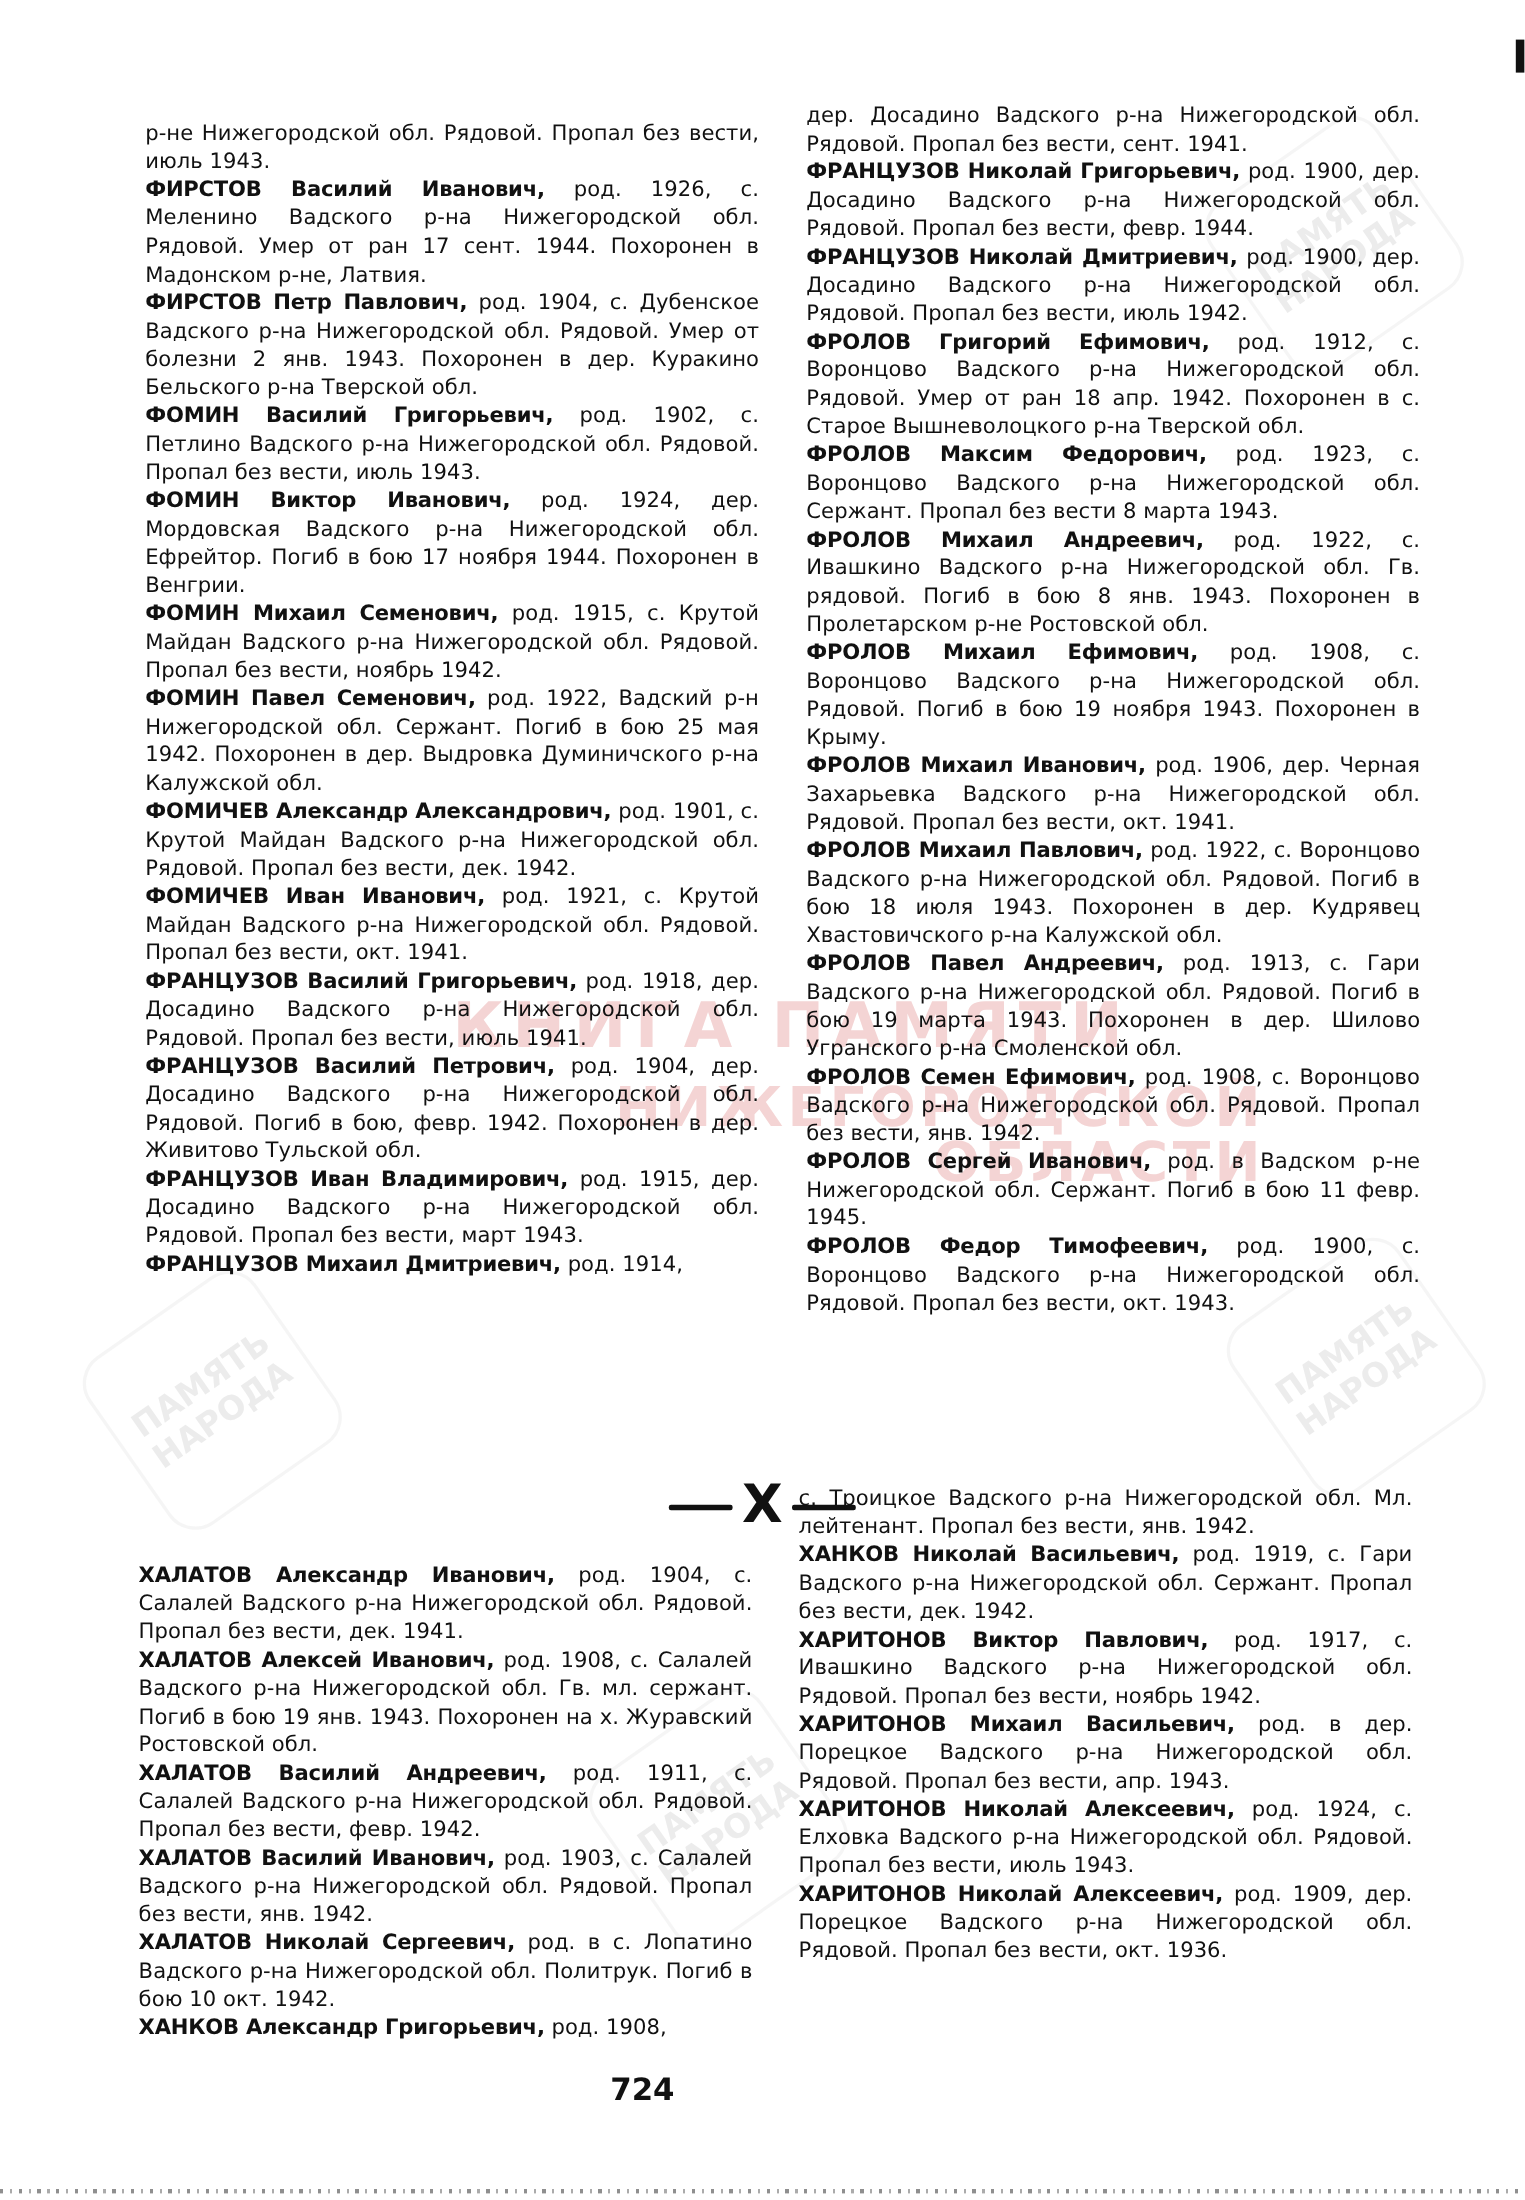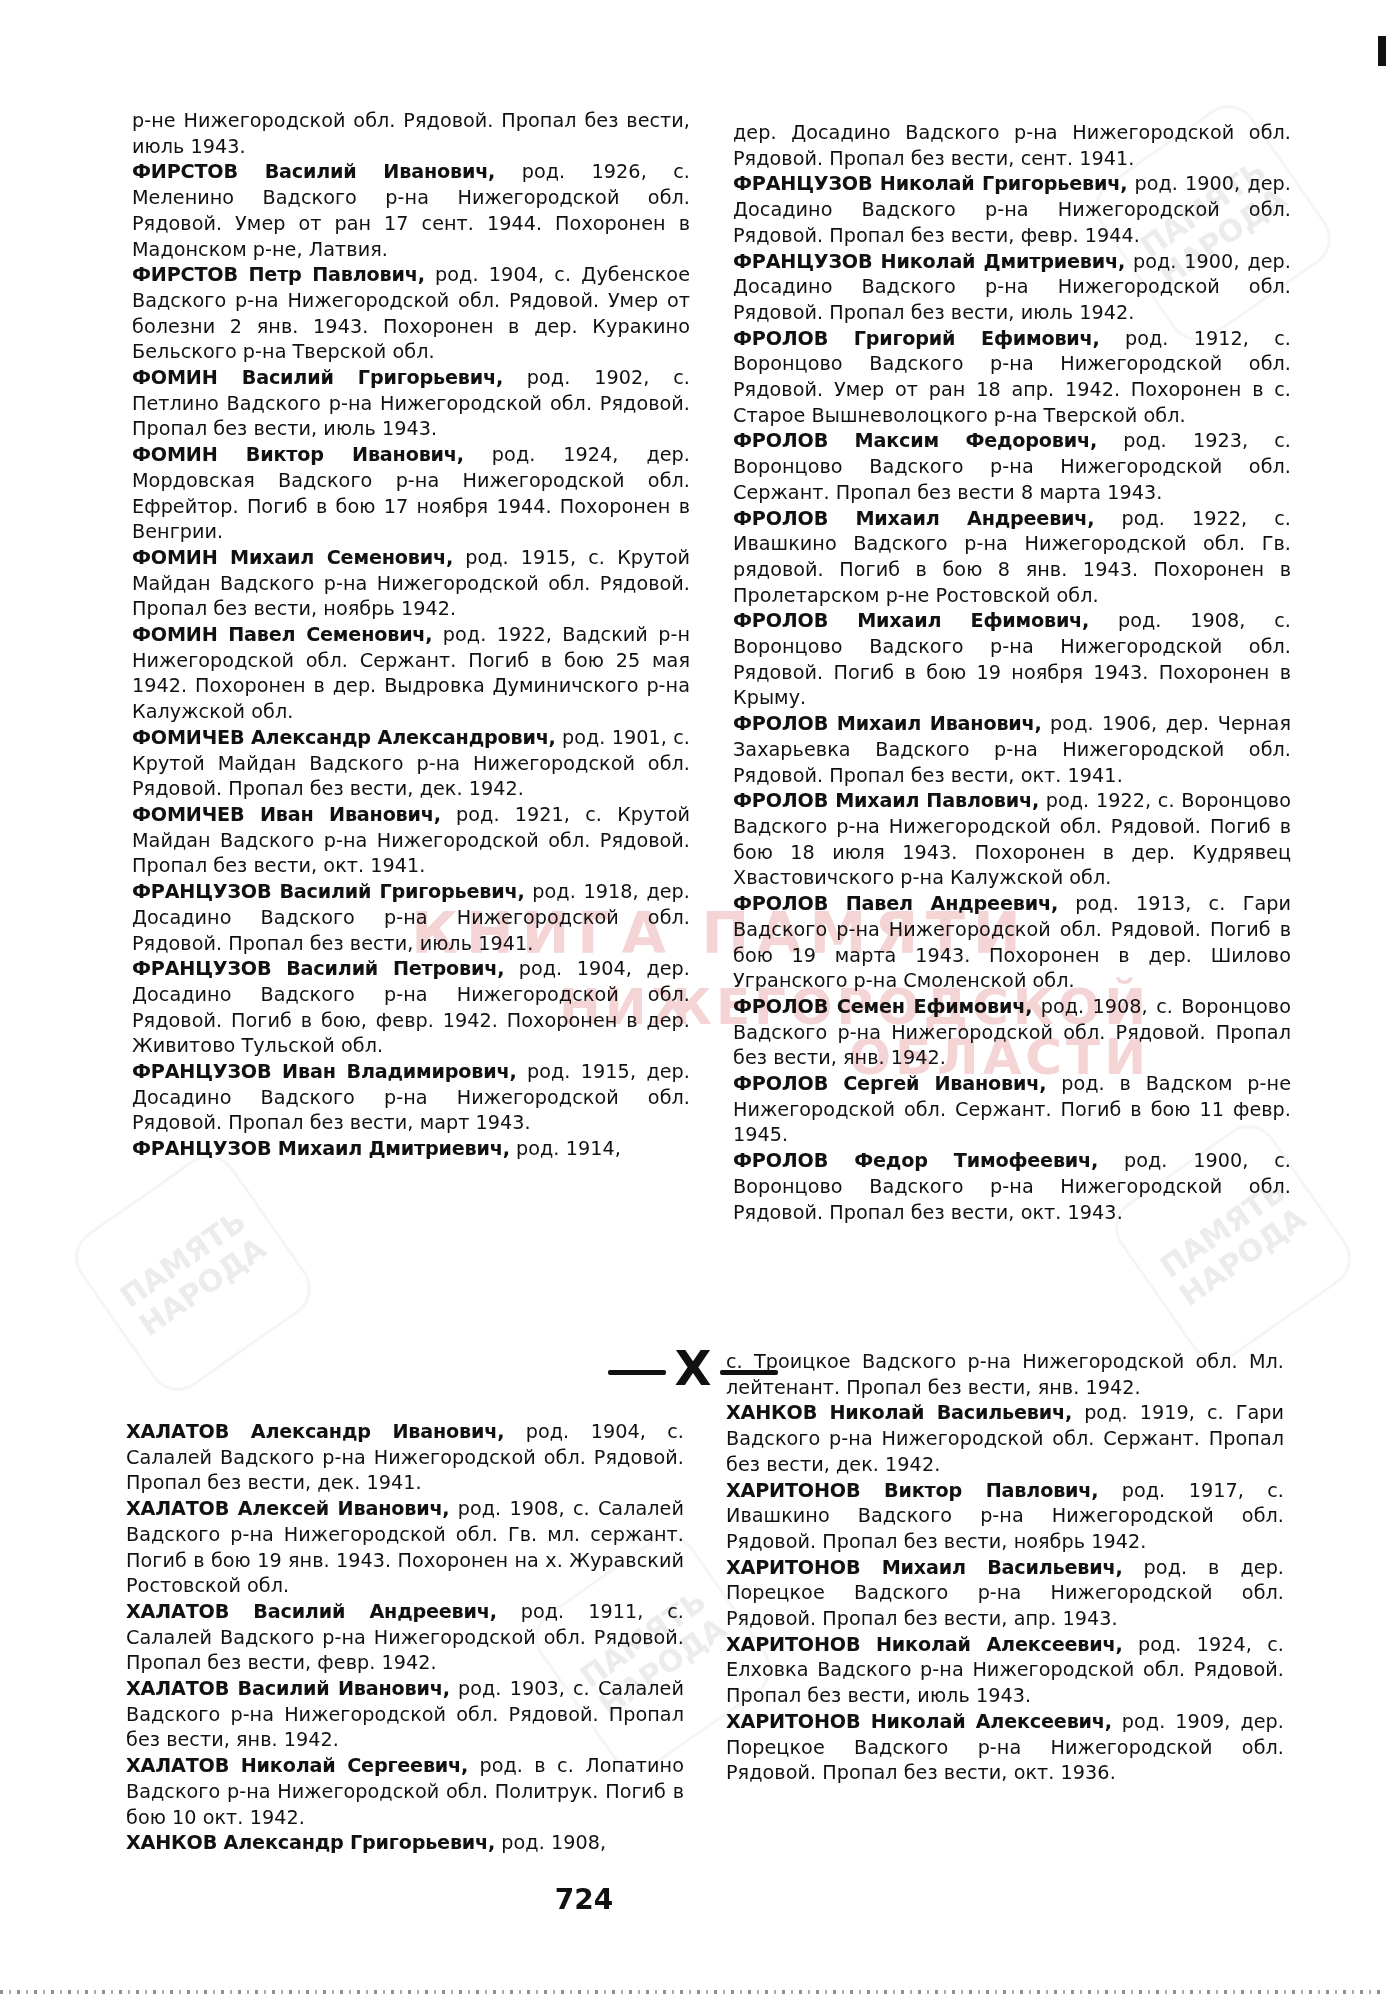--- a/index.html
+++ b/index.html
@@ -5,21 +5,21 @@
     html, body { margin: 0; padding: 0; }
     body {
       width: 1386px; height: 2000px; background: #ffffff; position: relative; overflow: hidden;
       font-family: "DejaVu Sans", "Liberation Sans", sans-serif; color: #111;
     }
     .col {
       position: absolute; width: 558px; font-size: 19.2px; line-height: 25.7px;
       text-align: justify; letter-spacing: 0.05px;
     }
     .col-top-left { left: 132px; top: 108px; }
-    .col-top-right { left: 733px; top: 120px; }
+    .col-top-right { left: 733px; top: 92px; }
     .col-bot-left { left: 126px; top: 1419px; }
     .col-bot-right { left: 726px; top: 1349px; }
     .entry { margin: 0; text-indent: 0; }
     .entry .name { font-weight: bold; letter-spacing: -0.2px; }
     .section-letter {
       position: absolute; left: 0; width: 1386px; top: 1338px; text-align: center;
       font-family: "DejaVu Sans", sans-serif; font-weight: bold; font-size: 48px; line-height: 60px;
     }
     .section-letter .dash { display: inline-block; width: 58px; height: 5px; background: #111; vertical-align: middle; margin: 0 8px; border-radius: 2px; }
     .page-number {

